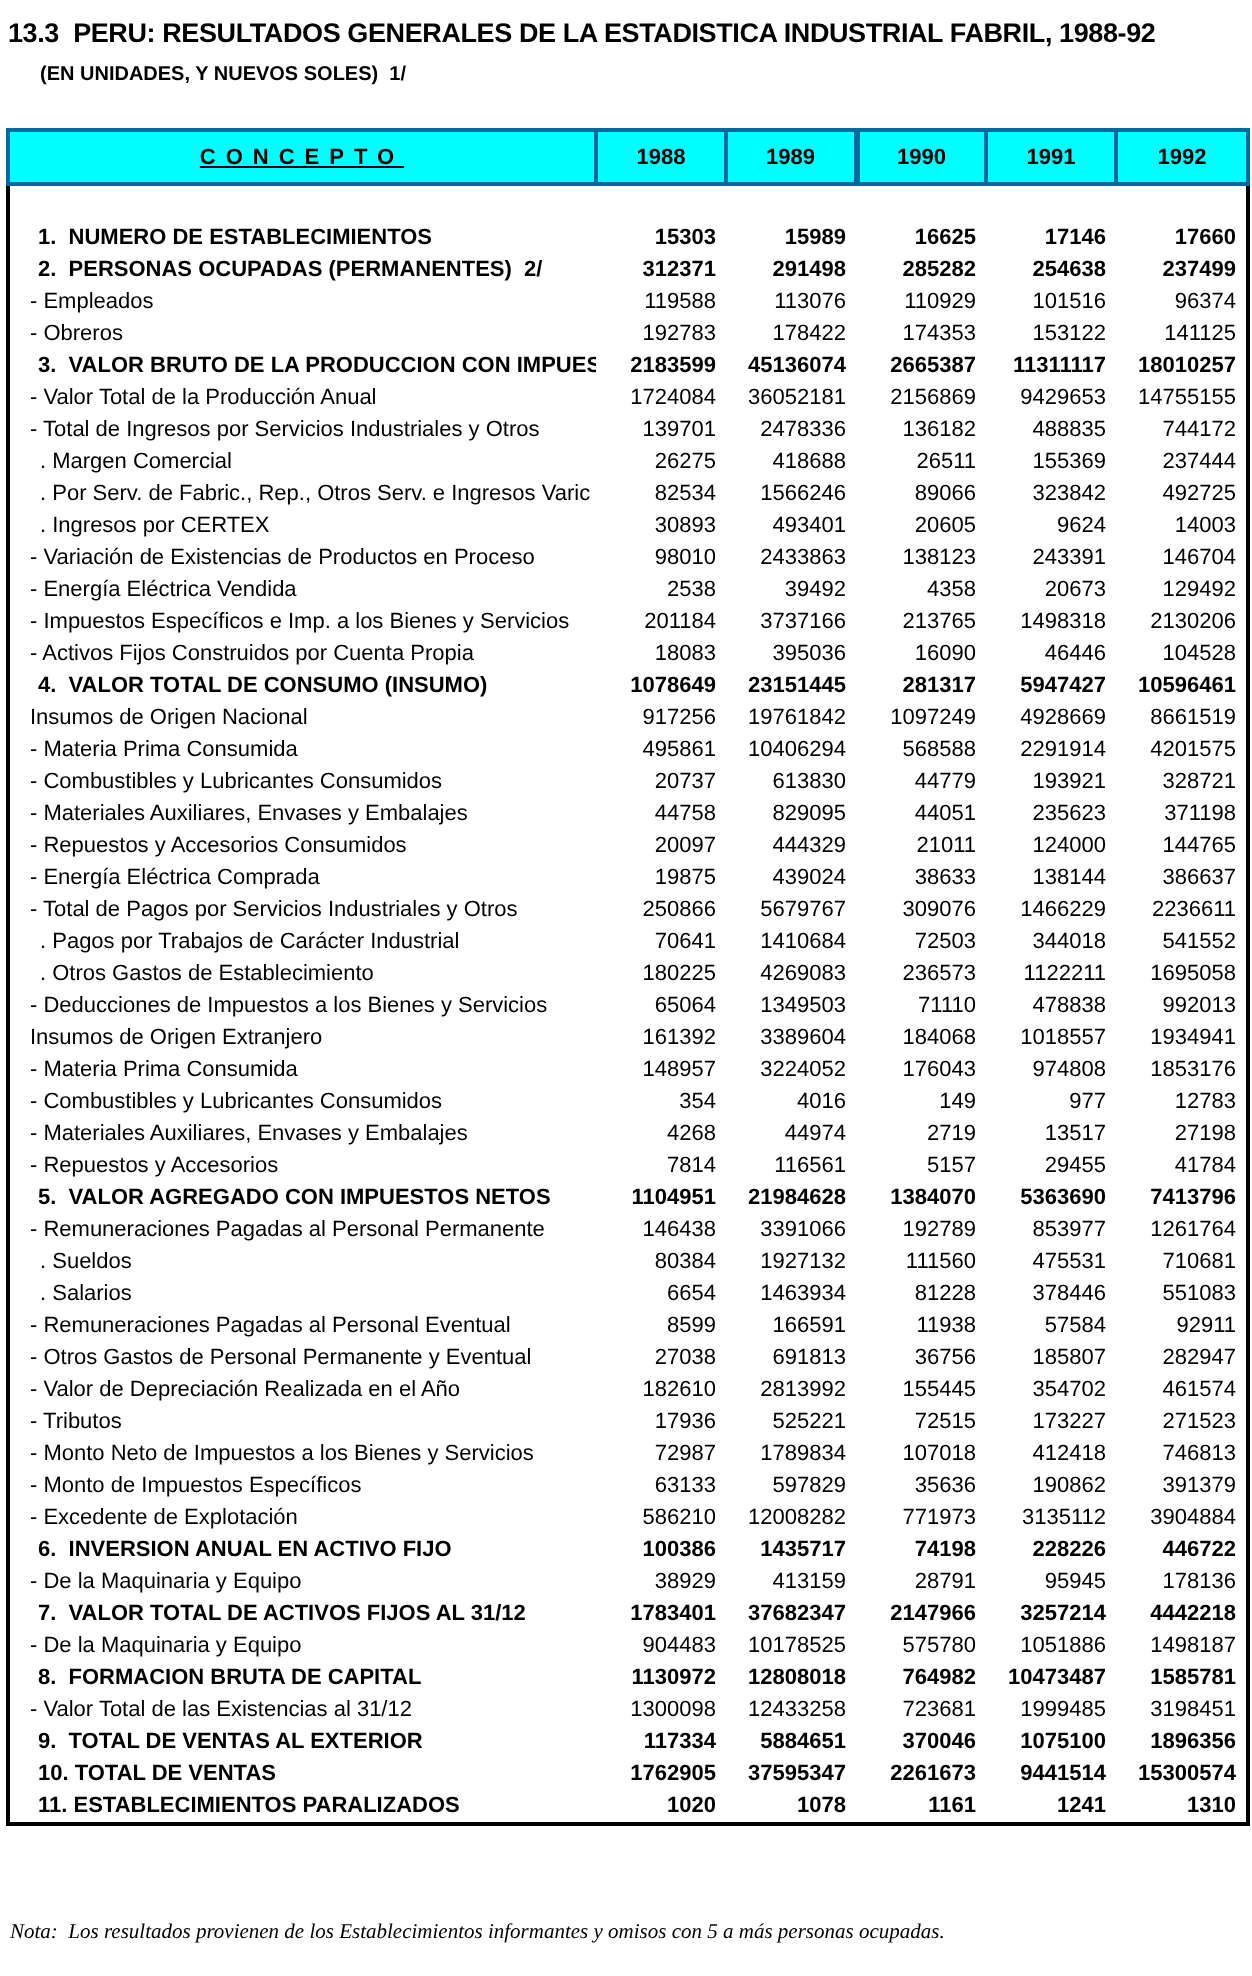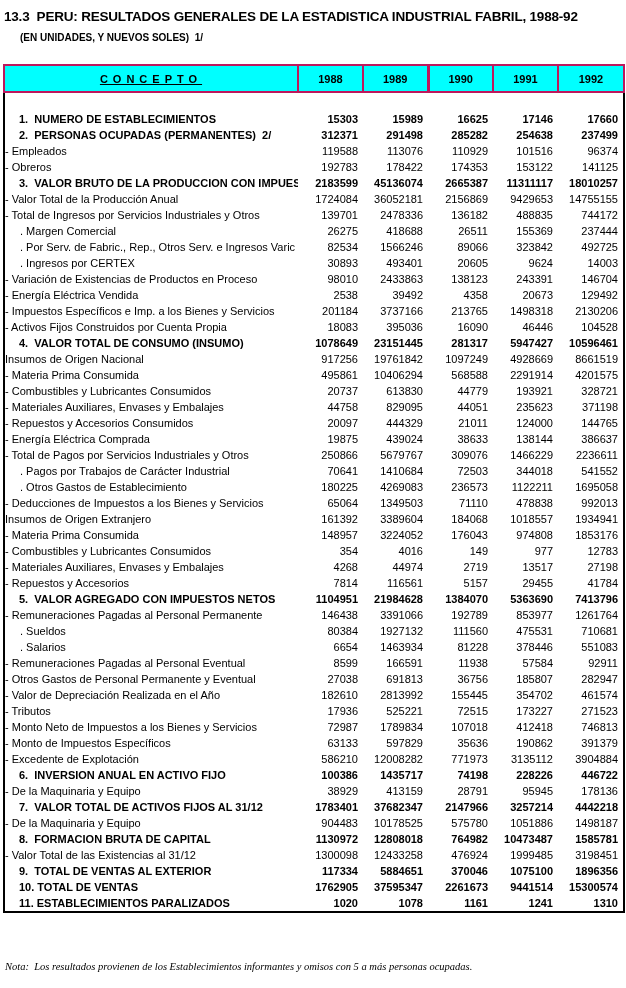--- a/index.html
+++ b/index.html
@@ -16,34 +16,34 @@
     position:absolute; top:32px; left:4px;
     font-size:10px; font-weight:bold; white-space:pre;margin-left:16px;
   }
   table.stats {
     position:absolute; top:64px; left:3px; width:620px;
     border-collapse:collapse; table-layout:fixed;
     border:2px solid #000;
   }
   thead th {
     background:var(--header-bg, #00FFFF);
-    border:2px solid #be185d;
+    border:2px solid #0369a1;
     height:27px; font-size:11px; font-weight:bold; text-align:center;
     vertical-align:middle; padding:0;
   }
   thead th.concept { letter-spacing:5px; text-decoration:underline; }
   thead th.thick { border-left-width:3px; }
   tbody::before { content:""; display:table-row; height:19px; }
   tbody td {
     font-size:11px; height:16px; line-height:16px; padding:0;
     vertical-align:middle;
   }
   td.label { white-space:pre; overflow:hidden; }
   td.label.ind0 { padding-left:14px; }
-  td.label.ind1 { }
+  td.label.ind1 { padding-left:10px; }
   td.label.ind2 { padding-left:15px; }
   td.num { text-align:right; padding-right:5px; white-space:nowrap; }
   tr.bold td { font-weight:bold; }
   .notes {
     position:absolute; top:934px; left:5px; width:616px;
     font-family:"Liberation Serif", serif; font-style:italic;
     font-size:10.5px; line-height:13px; white-space:pre;
   }
 </style>
 </head>
@@ -437,21 +437,21 @@
         <td class="num">1130972</td>
         <td class="num">12808018</td>
         <td class="num">764982</td>
         <td class="num">10473487</td>
         <td class="num">1585781</td>
       </tr>
       <tr>
         <td class="label ind1">- Valor Total de las Existencias al 31/12</td>
         <td class="num">1300098</td>
         <td class="num">12433258</td>
-        <td class="num">476924</td>
+        <td class="num">723681</td>
         <td class="num">1999485</td>
         <td class="num">3198451</td>
       </tr>
       <tr class="bold">
         <td class="label ind0">9.  TOTAL DE VENTAS AL EXTERIOR</td>
         <td class="num">117334</td>
         <td class="num">5884651</td>
         <td class="num">370046</td>
         <td class="num">1075100</td>
         <td class="num">1896356</td>

